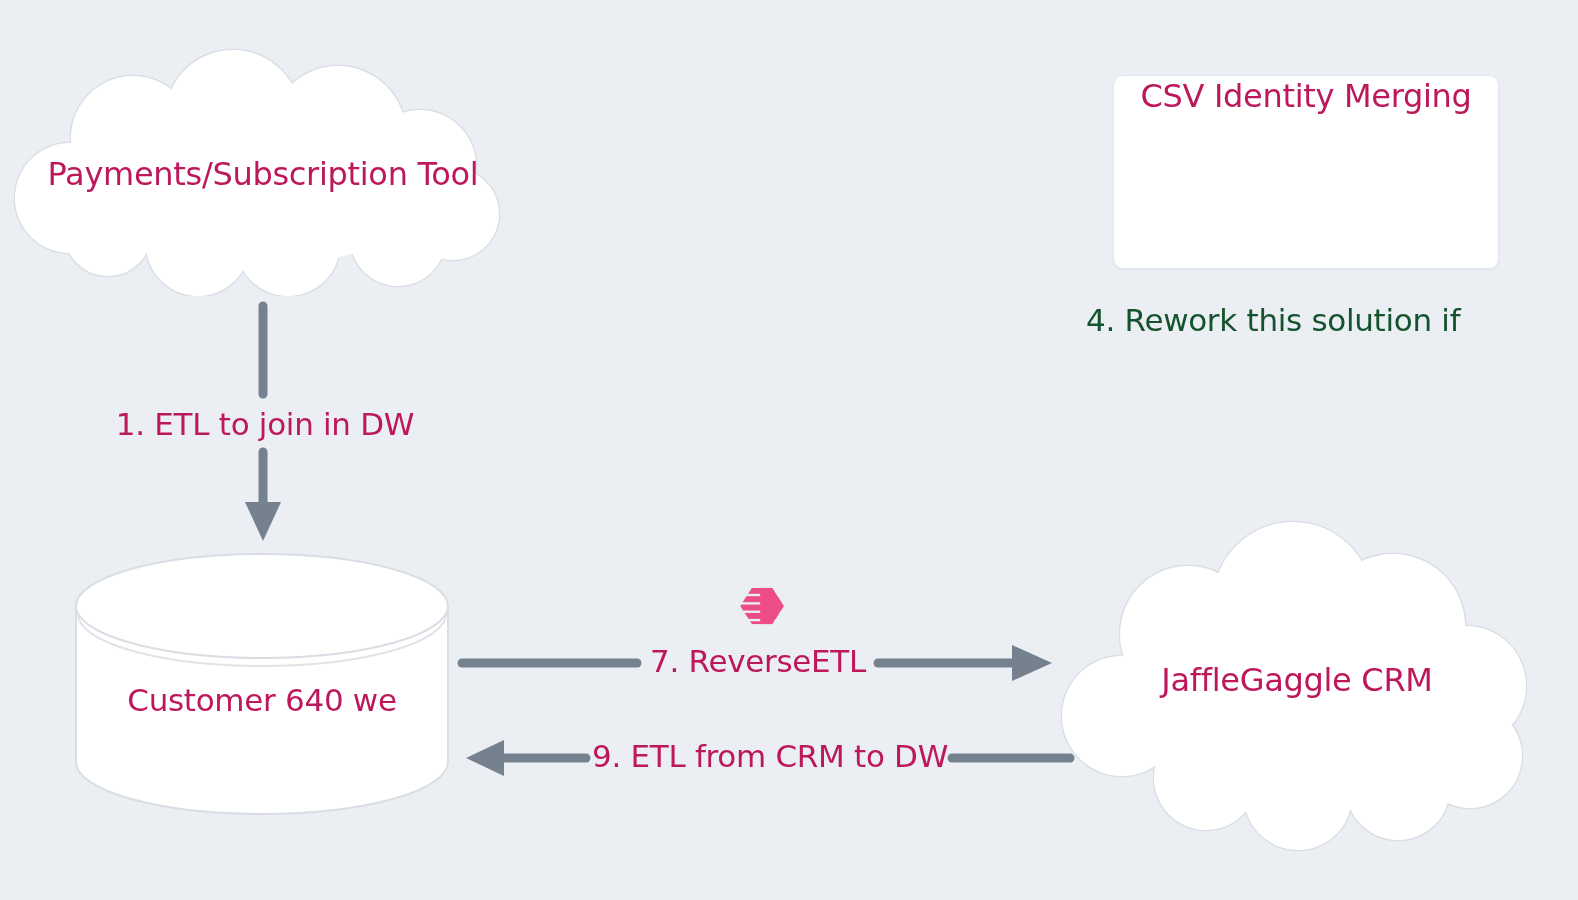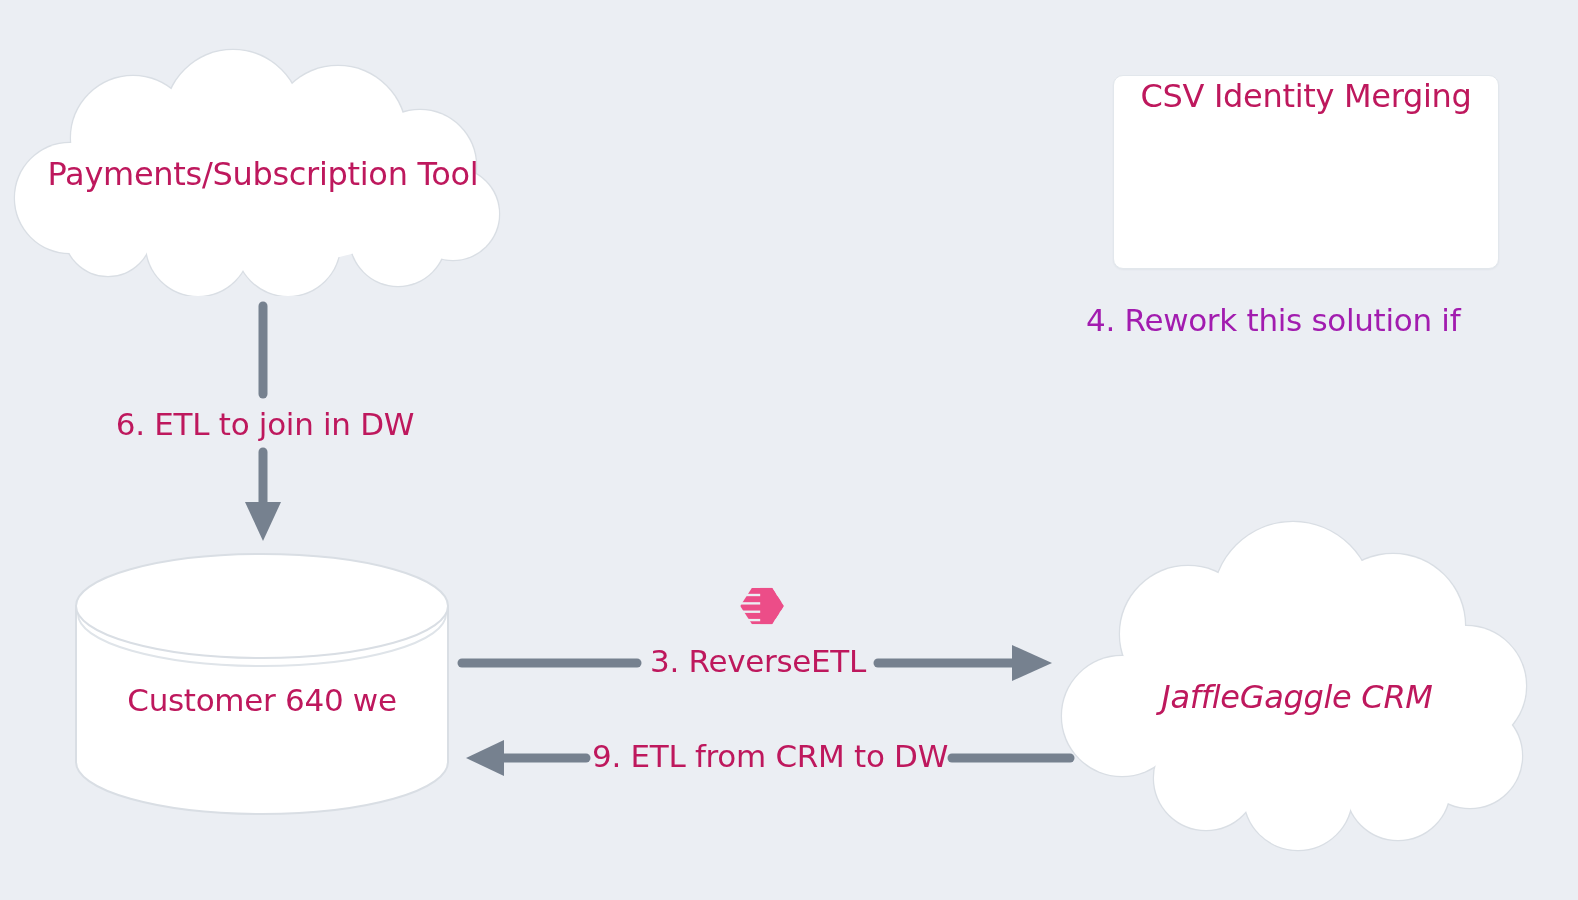--- a/index.html
+++ b/index.html
@@ -15,21 +15,21 @@
     color:#be185d;letter-spacing:-0.3px;white-space:nowrap;
   }
   .node-label{font-size:32px;}
   .two-line{line-height:48px;white-space:normal;}
   .rect-node{
     background:#ffffff;border:1px solid #e2e7ec;border-radius:10px;
     box-shadow:0 1px 2px rgba(45,57,71,0.05);
     display:flex;justify-content:center;
   }
   .note{
-    font-size:31px;line-height:48px;text-align:left;color:#a21caf;
+    font-size:31px;line-height:48px;text-align:left;color:#14532d;
     letter-spacing:-0.3px;
   }
   svg{display:block;}
 </style>
 </head>
 <body>
 
 <svg class="abs" style="left:8px;top:46px;" width="500" height="250" viewBox="0 0 500 250">
   <g fill="#ffffff" stroke="#d9dee4" stroke-width="2.5">
     <circle cx="62" cy="152" r="55"></circle>
@@ -94,41 +94,41 @@
     <circle cx="235" cy="86" r="80"></circle>
     <circle cx="335" cy="110" r="72"></circle>
     <circle cx="408" cy="170" r="60"></circle>
     <circle cx="412" cy="240" r="52"></circle>
     <circle cx="340" cy="272" r="52"></circle>
     <circle cx="240" cy="280" r="54"></circle>
     <circle cx="148" cy="262" r="52"></circle>
     <ellipse cx="240" cy="188" rx="168" ry="95"></ellipse>
   </g>
 </svg>
-<div class="abs label node-label" style="left:1097px;top:677px;width:400px;font-style:italic;">JaffleGaggle CRM</div>
+<div class="abs label node-label" style="left:1097px;top:660px;width:400px;">JaffleGaggle CRM</div>
 
 <svg class="abs" style="left:0;top:0;pointer-events:none;" width="1578" height="900" viewBox="0 0 1578 900">
   <g stroke="#76818f" stroke-width="9" stroke-linecap="round" fill="#76818f">
 
     <line x1="263" y1="306" x2="263" y2="394"></line>
     <line x1="263" y1="452" x2="263" y2="502"></line>
     <polygon points="245,502 281,502 263,541" stroke="none"></polygon>
 
     <line x1="462" y1="663" x2="637" y2="663"></line>
     <line x1="878" y1="663" x2="1012" y2="663"></line>
     <polygon points="1012,645 1012,681 1052,663" stroke="none"></polygon>
 
     <line x1="952" y1="758" x2="1070" y2="758"></line>
     <line x1="504" y1="758" x2="586" y2="758"></line>
     <polygon points="504,740 504,776 466,758" stroke="none"></polygon>
   </g>
 </svg>
 
-<div class="abs label" style="left:65px;top:404px;width:400px;">6. ETL to join in DW</div>
-<div class="abs label" style="left:608px;top:641px;width:300px;">3. ReverseETL</div>
+<div class="abs label" style="left:65px;top:404px;width:400px;">1. ETL to join in DW</div>
+<div class="abs label" style="left:608px;top:641px;width:300px;">7. ReverseETL</div>
 <div class="abs label" style="left:570px;top:736px;width:400px;">9. ETL from CRM to DW</div>
 
 <svg class="abs" style="left:740px;top:586px;" width="44" height="40" viewBox="0 0 48 44">
   <defs>
     <clipPath id="ht-hex">
       <polygon points="0,22 13,2 35,2 48,22 35,42 13,42"></polygon>
     </clipPath>
   </defs>
   <g clip-path="url(#ht-hex)" fill="#ec4d88">
     <rect x="0" y="2" width="48" height="6.6"></rect>

